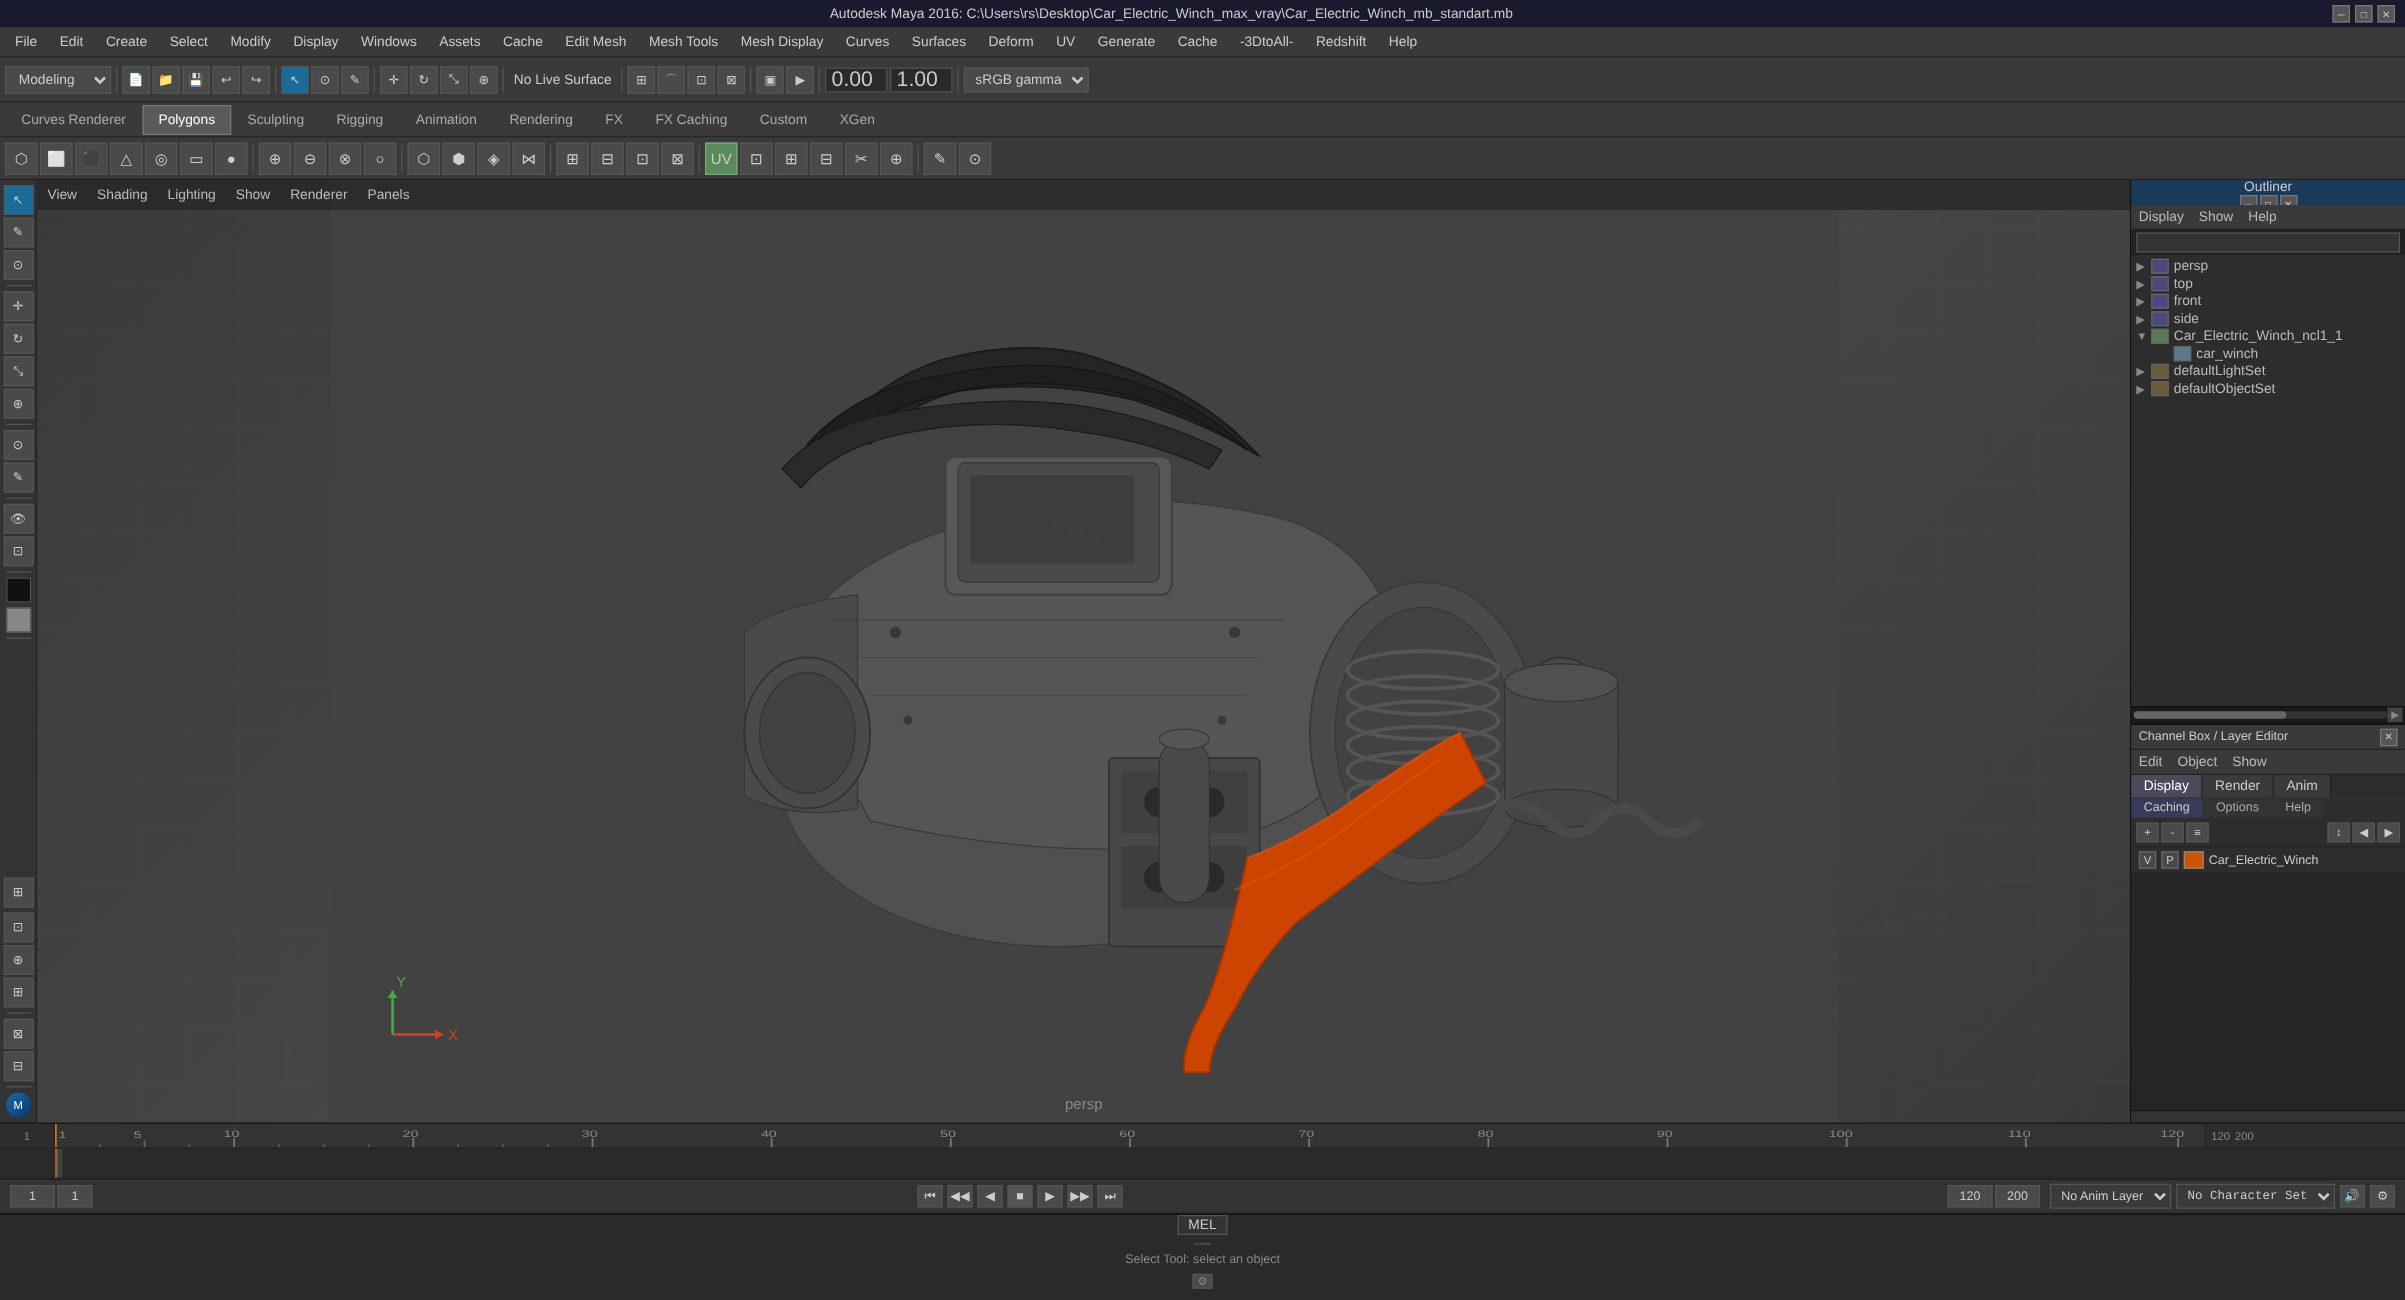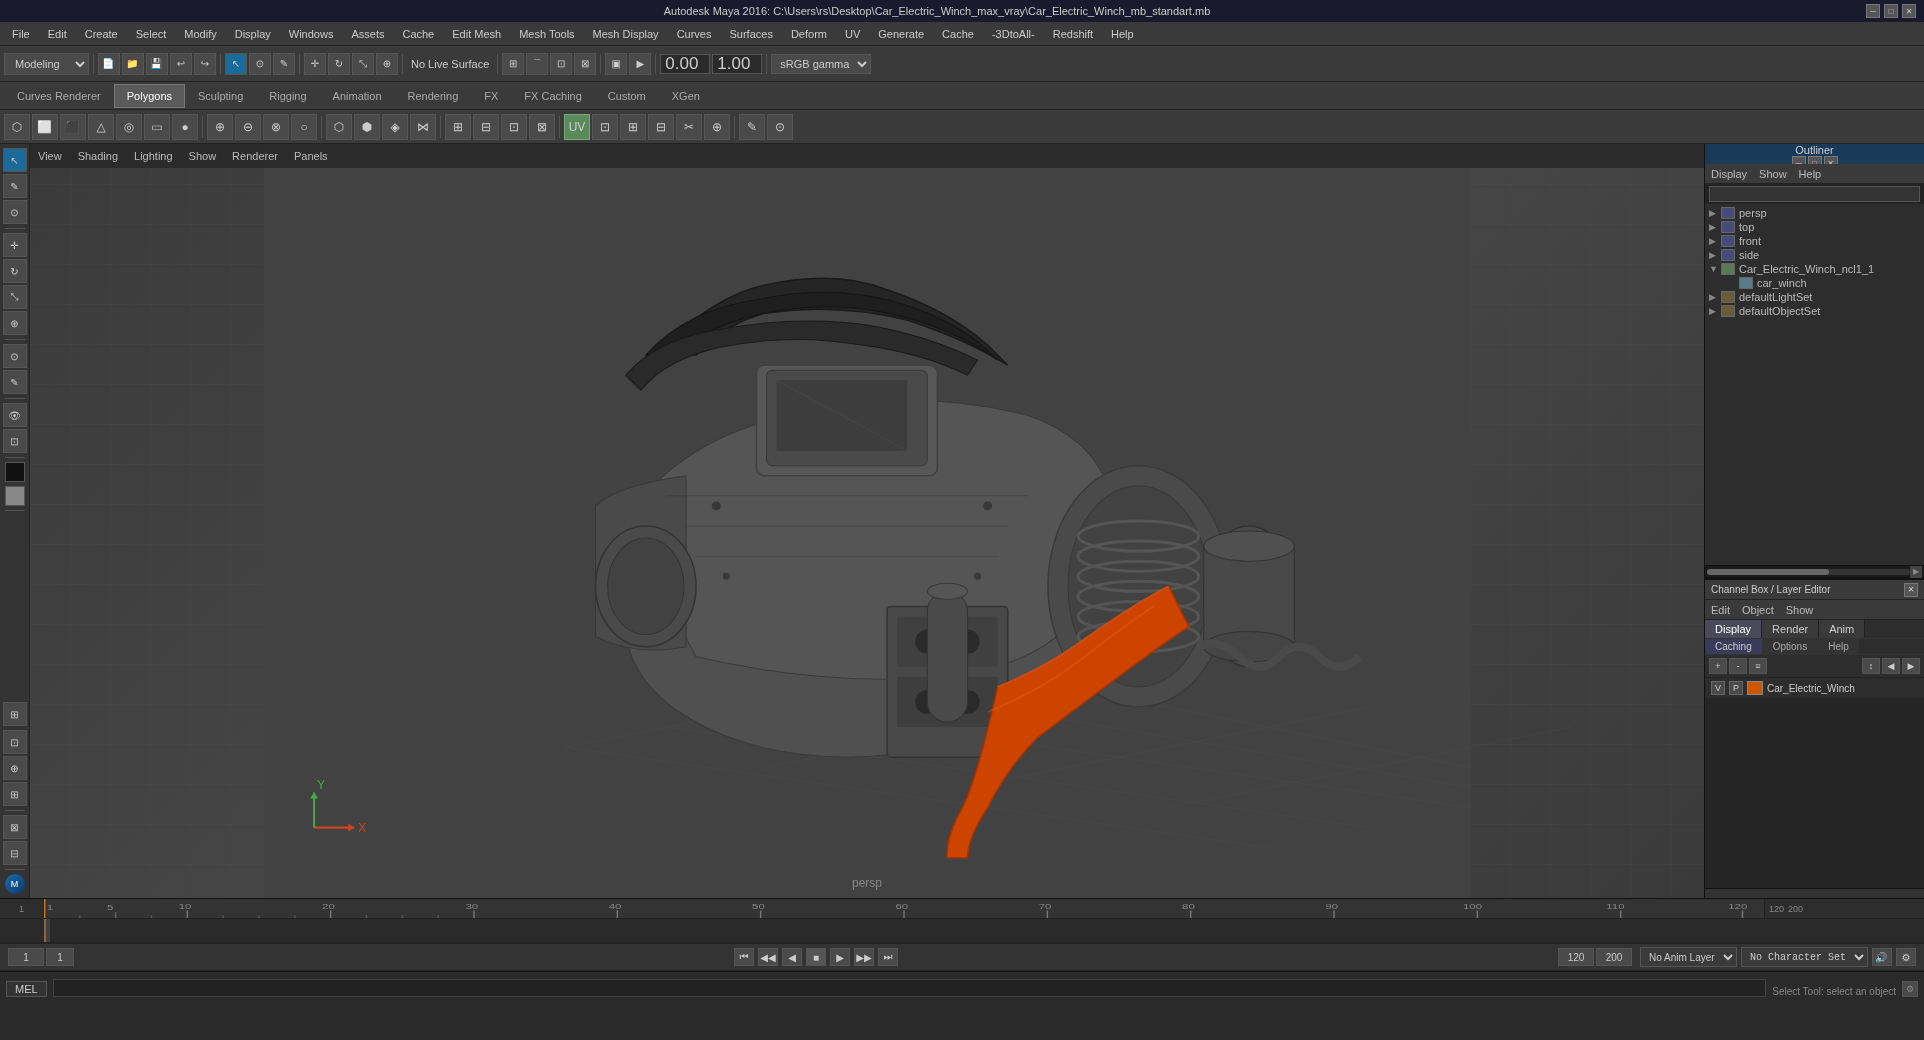--- a/index.html
+++ b/index.html
@@ -585,21 +585,21 @@
       </select>
 
       <select style="background:#3a3a3a;border:1px solid #555;color:#ccc;height:20px;font-size:10px;padding:0 4px;font-family:Liberation Mono, monospace;">
         <option>No Character Set</option>
       </select>
 
       <div class="timeline-ctrl-btn">🔊</div>
       <div class="timeline-ctrl-btn">⚙</div>
     </div>
 
-    <div id="status-bar" style="height:26px;background:#2a2a2a;display:flex;align-items:flex-end;padding:0 6px;gap:6px;border-top:1px solid #111;color:#888;font-size:10px;flex-shrink:0;">
+    <div id="status-bar" style="height:26px;background:#2a2a2a;display:flex;align-items:center;padding:0 6px;gap:6px;border-top:1px solid #111;color:#888;font-size:10px;flex-shrink:0;flex-direction:column;">
       <div style="background:#333;border:1px solid #555;padding:1px 8px;color:#ccc;font-size:11px;cursor:pointer;">MEL</div>
       <div style="flex:1;height:18px;background:#222;border:1px solid #444;padding:0 6px;display:flex;align-items:center;">
         <span style="color:#888;font-size:10px;"></span>
       </div>
       <div style="color:#888;font-size:10px;flex-shrink:0;">Select Tool: select an object</div>
       <div style="width:16px;height:16px;background:#4a4a4a;border:1px solid #555;display:flex;align-items:center;justify-content:center;cursor:pointer;font-size:9px;">⚙</div>
     </div>
 
   </div>
 

